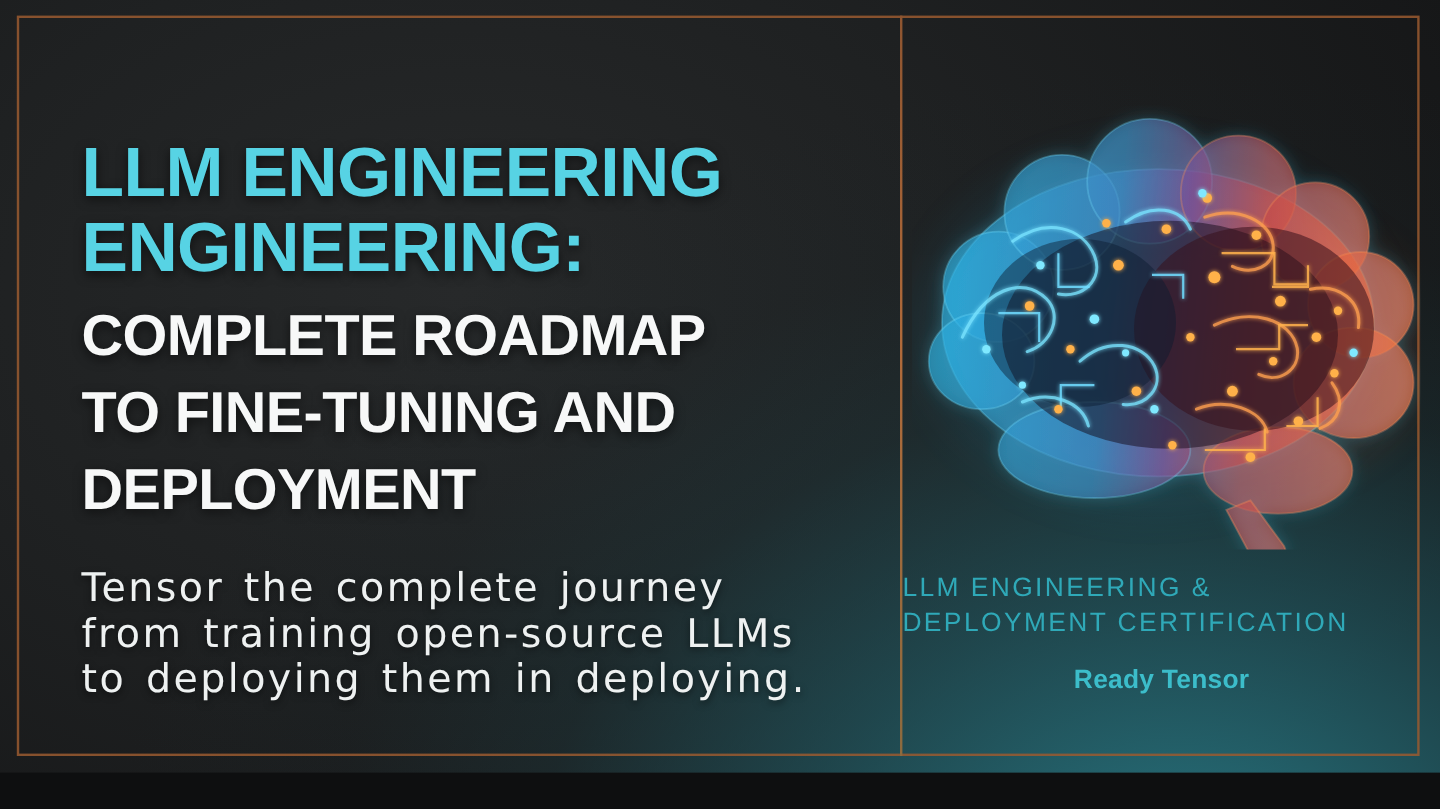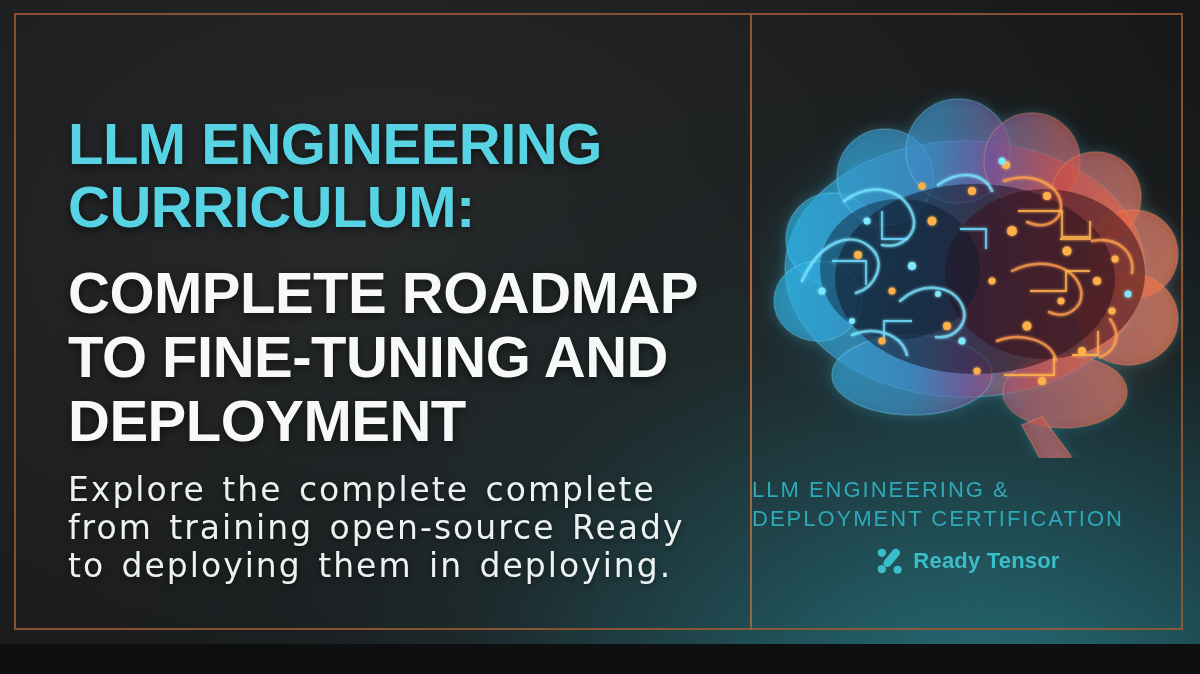--- a/index.html
+++ b/index.html
@@ -22,70 +22,70 @@
   
   .heading-accent{
     position:absolute;left:68px;top:112px;width:650px;
     font-family:"Liberation Sans",sans-serif;font-weight:700;
     font-size:58px;line-height:63px;letter-spacing:-0.5px;
     color:#57d3e4;text-shadow:0 3px 9px rgba(0,0,0,0.55);
   }
   .heading-main{
     position:absolute;left:68px;top:249px;width:660px;
     font-family:"Liberation Sans",sans-serif;font-weight:700;
-    font-size:58px;line-height:64px;letter-spacing:-0.5px;
-    color:#f7f8f8;text-shadow:0 3px 9px rgba(0,0,0,0.55);margin-top:12px;
+    font-size:48px;line-height:64px;letter-spacing:-0.5px;
+    color:#f7f8f8;text-shadow:0 3px 9px rgba(0,0,0,0.55);
   }
   .description{
     position:absolute;left:68px;top:471px;width:660px;
     font-family:"DejaVu Sans",sans-serif;font-weight:400;
     font-size:33px;line-height:38px;letter-spacing:2px;word-spacing:4px;
     color:#eef1f1;text-shadow:0 2px 6px rgba(0,0,0,0.5);
   }
   .line{display:block;}
   
   .brain-wrap{position:absolute;left:760px;top:88px;width:424px;height:370px;}
   .certification{
     position:absolute;left:752px;top:475px;width:432px;
     text-align:left;font-family:"Liberation Sans",sans-serif;
     font-size:22px;line-height:29px;letter-spacing:2px;font-weight:400;
     color:#2fa9b8;
   }
   .brand{
     position:absolute;left:752px;top:544px;width:432px;height:34px;
-    display:flex;align-items:center;justify-content:center;gap:9px;
+    display:flex;align-items:center;justify-content:center;gap:9px;flex-direction:column;
   }
   .brand-name{
     font-family:"Liberation Sans",sans-serif;font-weight:700;
     font-size:22px;color:#3cbdca;letter-spacing:0.2px;
   }
   .brand-icon{width:28px;height:28px;display:block;}
 </style>
 </head>
 <body>
 
 <div class="canvas">
 
   <div class="frame"></div>
   <div class="divider"></div>
 
   <div class="heading-accent">
     <span class="line">LLM ENGINEERING</span>
-    <span class="line">CURRICULUM:</span>
+    <span class="line">ENGINEERING:</span>
   </div>
 
   <div class="heading-main">
     <span class="line">COMPLETE ROADMAP</span>
     <span class="line">TO FINE-TUNING AND</span>
     <span class="line">DEPLOYMENT</span>
   </div>
 
   <div class="description">
-    <span class="line">Explore the complete complete</span>
-    <span class="line">from training open-source Ready</span>
+    <span class="line">Tensor the complete journey</span>
+    <span class="line">from training open-source LLMs</span>
     <span class="line">to deploying them in deploying.</span>
   </div>
 
   <div class="brain-wrap">
     <svg viewBox="0 0 424 368" width="424" height="370">
       <defs>
         <linearGradient id="hemi" gradientUnits="userSpaceOnUse" x1="10" y1="160" x2="415" y2="200">
           <stop offset="0" stop-color="#28b6e8"></stop>
           <stop offset="0.38" stop-color="#3f86c2"></stop>
           <stop offset="0.52" stop-color="#7a4f96"></stop>

